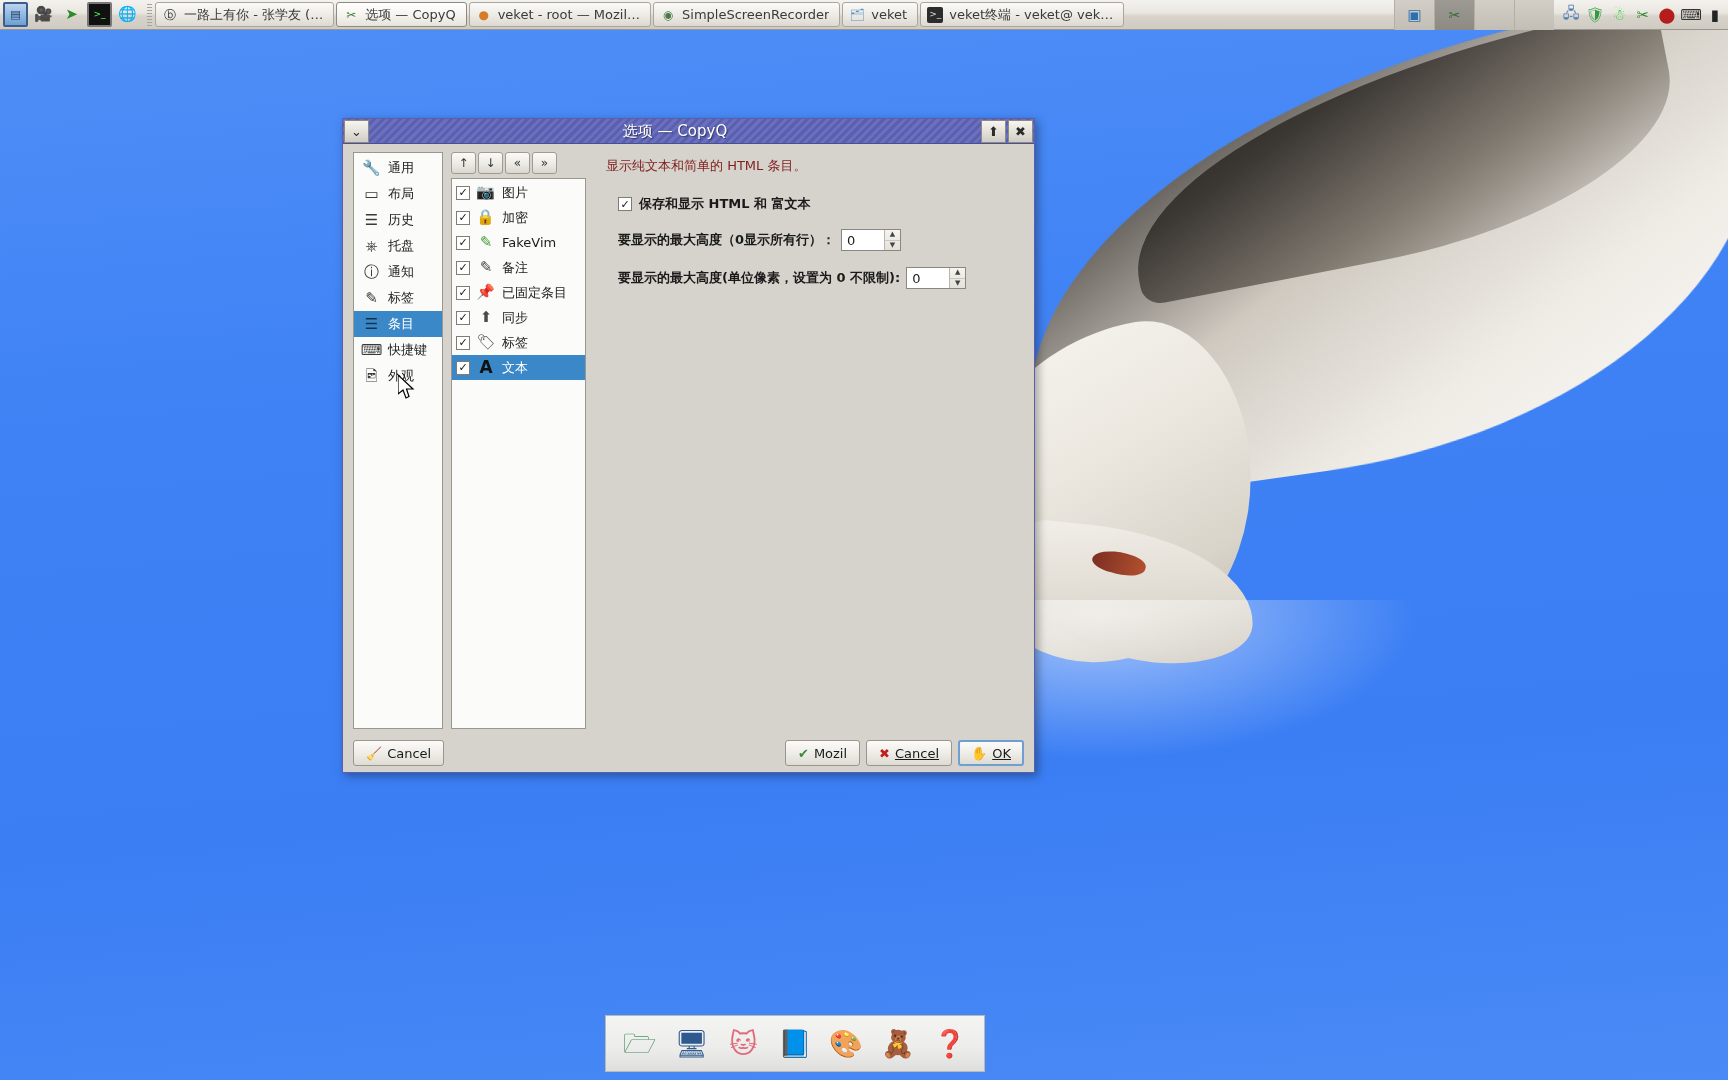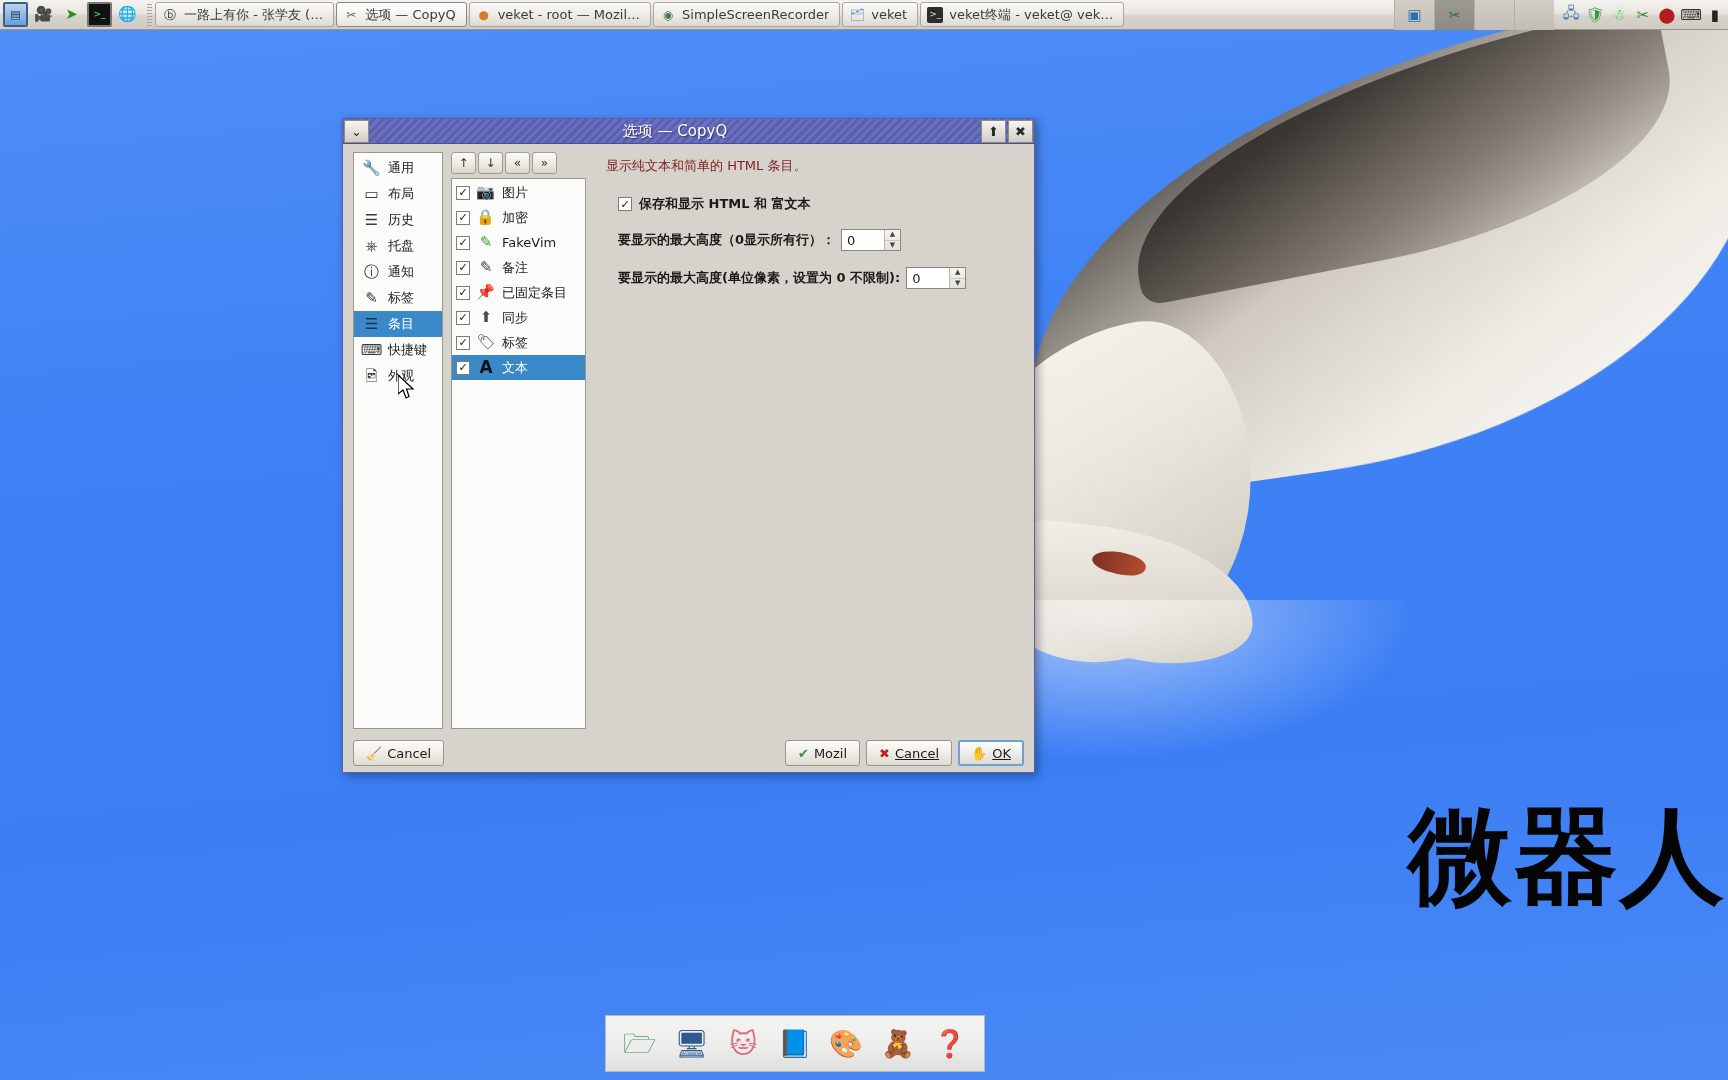--- a/index.html
+++ b/index.html
@@ -332,21 +332,20 @@
 </head>
 <body>
 
 <div id="desktop">
   <div class="gull-wing-upper"></div>
   <div class="gull-wing-dark"></div>
   <div class="gull-body"></div>
   <div class="gull-tail"></div>
   <div class="gull-beak"></div>
   <div class="gull-fade"></div>
-  <div class="wallpaper-text">微器人</div>
 </div>
 
 <div id="taskbar">
   <div class="tb-launchers">
     <div class="tb-ico ico-monitor">▤</div>
     <div class="tb-ico ico-cam">🎥</div>
     <div class="tb-ico ico-play">➤</div>
     <div class="tb-ico ico-term">&gt;_</div>
     <div class="tb-ico ico-globe">🌐</div>
   </div>

